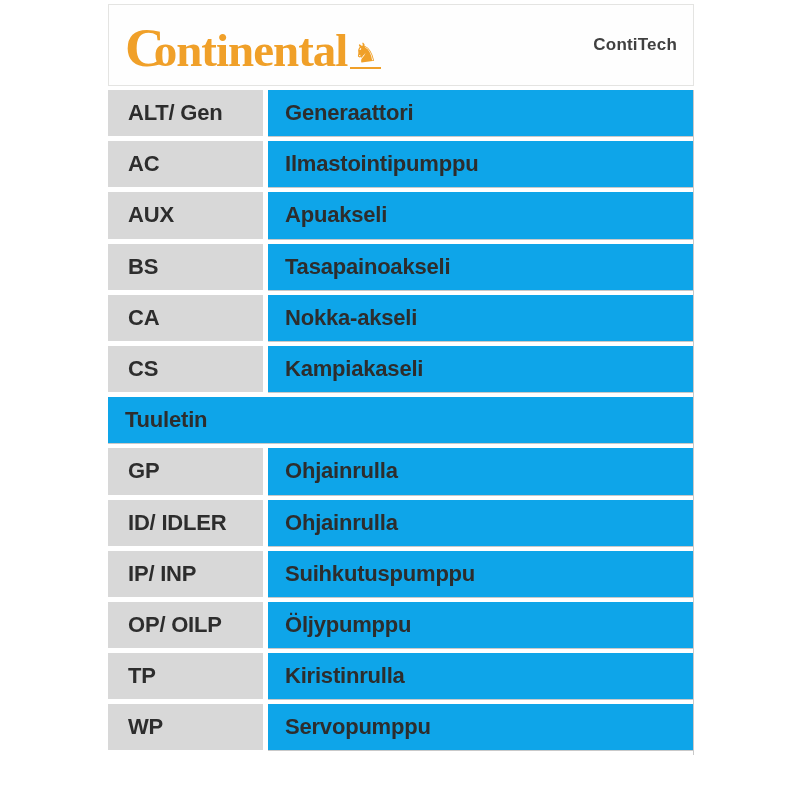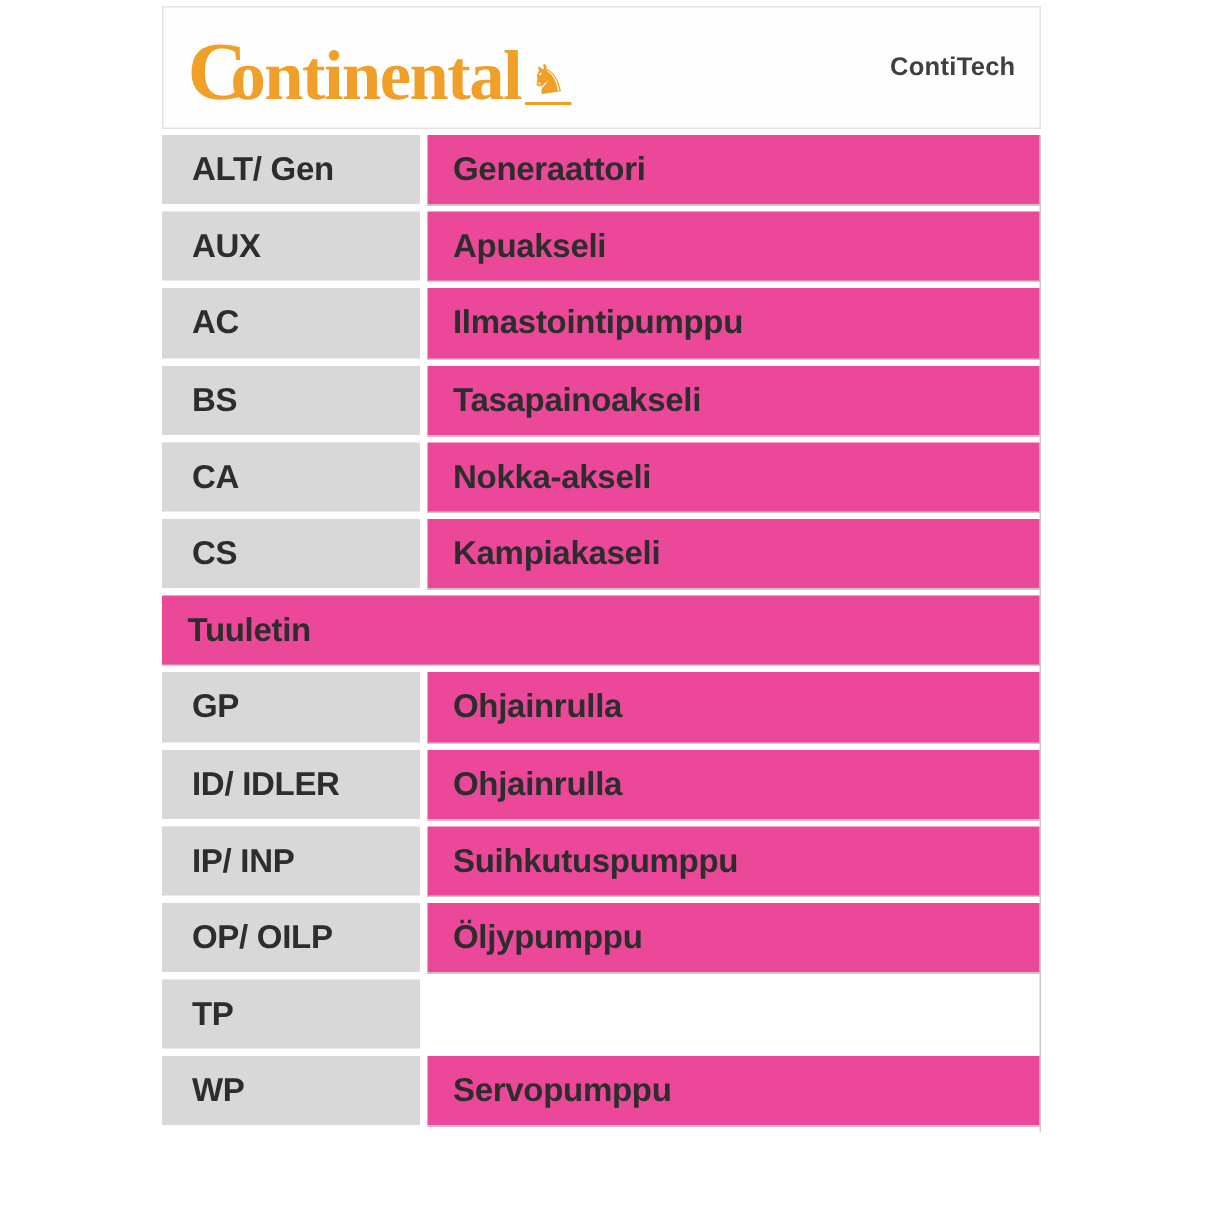--- a/index.html
+++ b/index.html
@@ -71,36 +71,36 @@
   .rows {
     border-right: 1px solid var(--row-border, #c9c9c9);
   }
   .row {
     display: flex;
     height: 51.2px;
     align-items: stretch;
   }
   .abbr-cell {
     box-sizing: border-box;
-    width: 172px;
+    width: 155px;
     margin: 0 5px 5px 0;
     background: var(--cell-gray, #d8d8d8);
     display: flex;
     align-items: center;
     padding-left: 20px;
   }
   .desc-cell {
     box-sizing: border-box;
     flex: 1;
     margin-bottom: 4px;
     border-bottom: 1px solid var(--row-border, #c9c9c9);
     display: flex;
     align-items: center;
     padding-left: 17px;
-    background: #ec4899;
+    background: #0ea5e9;
   }
   .cell-text {
     font-size: 22px;
     font-weight: bold;
     color: var(--text-dark, #2d2d2d);
     letter-spacing: -0.2px;
     white-space: nowrap;
   }
 </style>
 </head>
@@ -122,38 +122,38 @@
     <div class="abbr-cell">
       <span class="cell-text">ALT/ Gen</span>
     </div>
     <div class="desc-cell">
       <span class="cell-text">Generaattori</span>
     </div>
   </div>
 
   <div class="row">
     <div class="abbr-cell">
+      <span class="cell-text">AC</span>
+    </div>
+    <div class="desc-cell">
+      <span class="cell-text">Ilmastointipumppu</span>
+    </div>
+  </div>
+
+  <div class="row">
+    <div class="abbr-cell">
       <span class="cell-text">AUX</span>
     </div>
     <div class="desc-cell">
       <span class="cell-text">Apuakseli</span>
     </div>
   </div>
 
   <div class="row">
     <div class="abbr-cell">
-      <span class="cell-text">AC</span>
-    </div>
-    <div class="desc-cell">
-      <span class="cell-text">Ilmastointipumppu</span>
-    </div>
-  </div>
-
-  <div class="row">
-    <div class="abbr-cell">
       <span class="cell-text">BS</span>
     </div>
     <div class="desc-cell">
       <span class="cell-text">Tasapainoakseli</span>
     </div>
   </div>
 
   <div class="row">
     <div class="abbr-cell">
       <span class="cell-text">CA</span>
@@ -212,20 +212,23 @@
     <div class="desc-cell">
       <span class="cell-text">Öljypumppu</span>
     </div>
   </div>
 
 
   <div class="row">
     <div class="abbr-cell">
       <span class="cell-text">TP</span>
     </div>
+    <div class="desc-cell">
+      <span class="cell-text">Kiristinrulla</span>
+    </div>
   </div>
 
   <div class="row">
     <div class="abbr-cell">
       <span class="cell-text">WP</span>
     </div>
     <div class="desc-cell">
       <span class="cell-text">Servopumppu</span>
     </div>
   </div>

